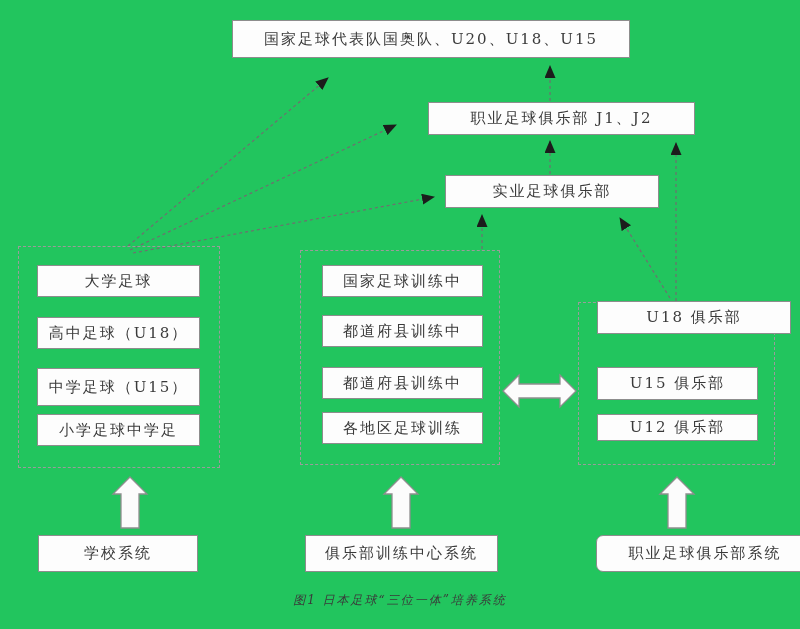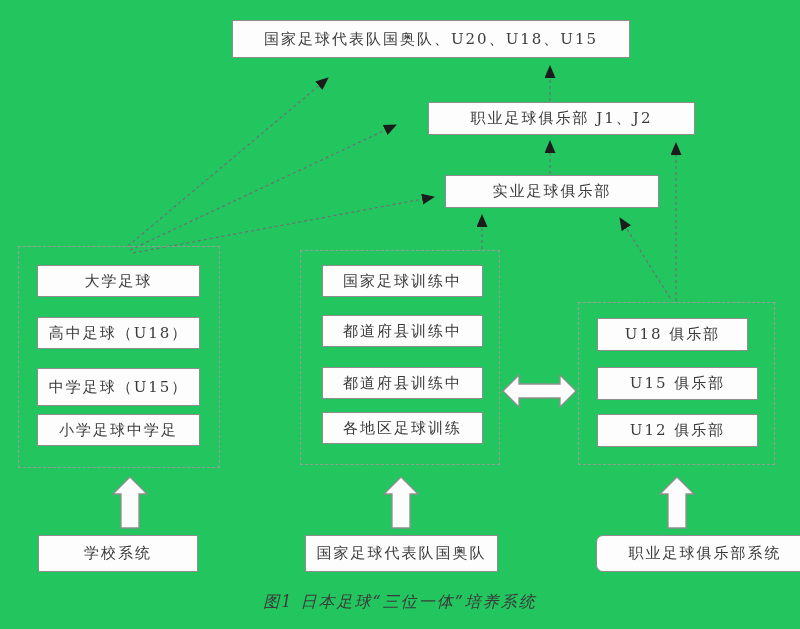--- a/index.html
+++ b/index.html
@@ -27,21 +27,21 @@
   .dashed {
     position:absolute;
     border:1px dashed #9b9b9b;
     box-sizing:border-box;
     background:transparent;
   }
   .caption {
     position:absolute;
     left:0; right:0; top:592px;
     text-align:center;
-    font-size:16px;
+    font-size:12px;
     font-style:italic;
     color:#3a3a3a;
     letter-spacing:2px;
   }
 </style>
 </head>
 <body>
 
 <div class="stage">
 
@@ -84,23 +84,23 @@
   <div class="node" style="left:37px; top:368px; width:163px; height:38px;">中学足球（U15）</div>
   <div class="node" style="left:37px; top:414px; width:163px; height:32px;">小学足球中学足</div>
 
   <div class="dashed" style="left:300px; top:250px; width:200px; height:215px;"></div>
   <div class="node" style="left:322px; top:265px; width:161px; height:32px;">国家足球训练中</div>
   <div class="node" style="left:322px; top:315px; width:161px; height:32px;">都道府县训练中</div>
   <div class="node" style="left:322px; top:367px; width:161px; height:32px;">都道府县训练中</div>
   <div class="node" style="left:322px; top:412px; width:161px; height:32px;">各地区足球训练</div>
 
   <div class="dashed" style="left:578px; top:302px; width:197px; height:163px;"></div>
-  <div class="node" style="left:597px; top:318px; width:151px; height:33px;">U18 俱乐部</div>
+  <div class="node" style="left:597px; top:301px; width:194px; height:33px;">U18 俱乐部</div>
   <div class="node" style="left:597px; top:367px; width:161px; height:33px;">U15 俱乐部</div>
-  <div class="node" style="left:597px; top:414px; width:161px; height:33px;">U12 俱乐部</div>
+  <div class="node" style="left:597px; top:414px; width:161px; height:27px;">U12 俱乐部</div>
 
   <div class="node" style="left:38px; top:535px; width:160px; height:37px;">学校系统</div>
-  <div class="node" style="left:305px; top:535px; width:193px; height:37px;">国家足球代表队国奥队</div>
+  <div class="node" style="left:305px; top:535px; width:193px; height:37px;">俱乐部训练中心系统</div>
   <div class="node" style="left:596px; top:535px; width:218px; height:37px;border-radius:7px;">职业足球俱乐部系统</div>
 
   <div class="caption">图1  日本足球“三位一体”培养系统</div>
 
 </div>
 
 </body></html>

